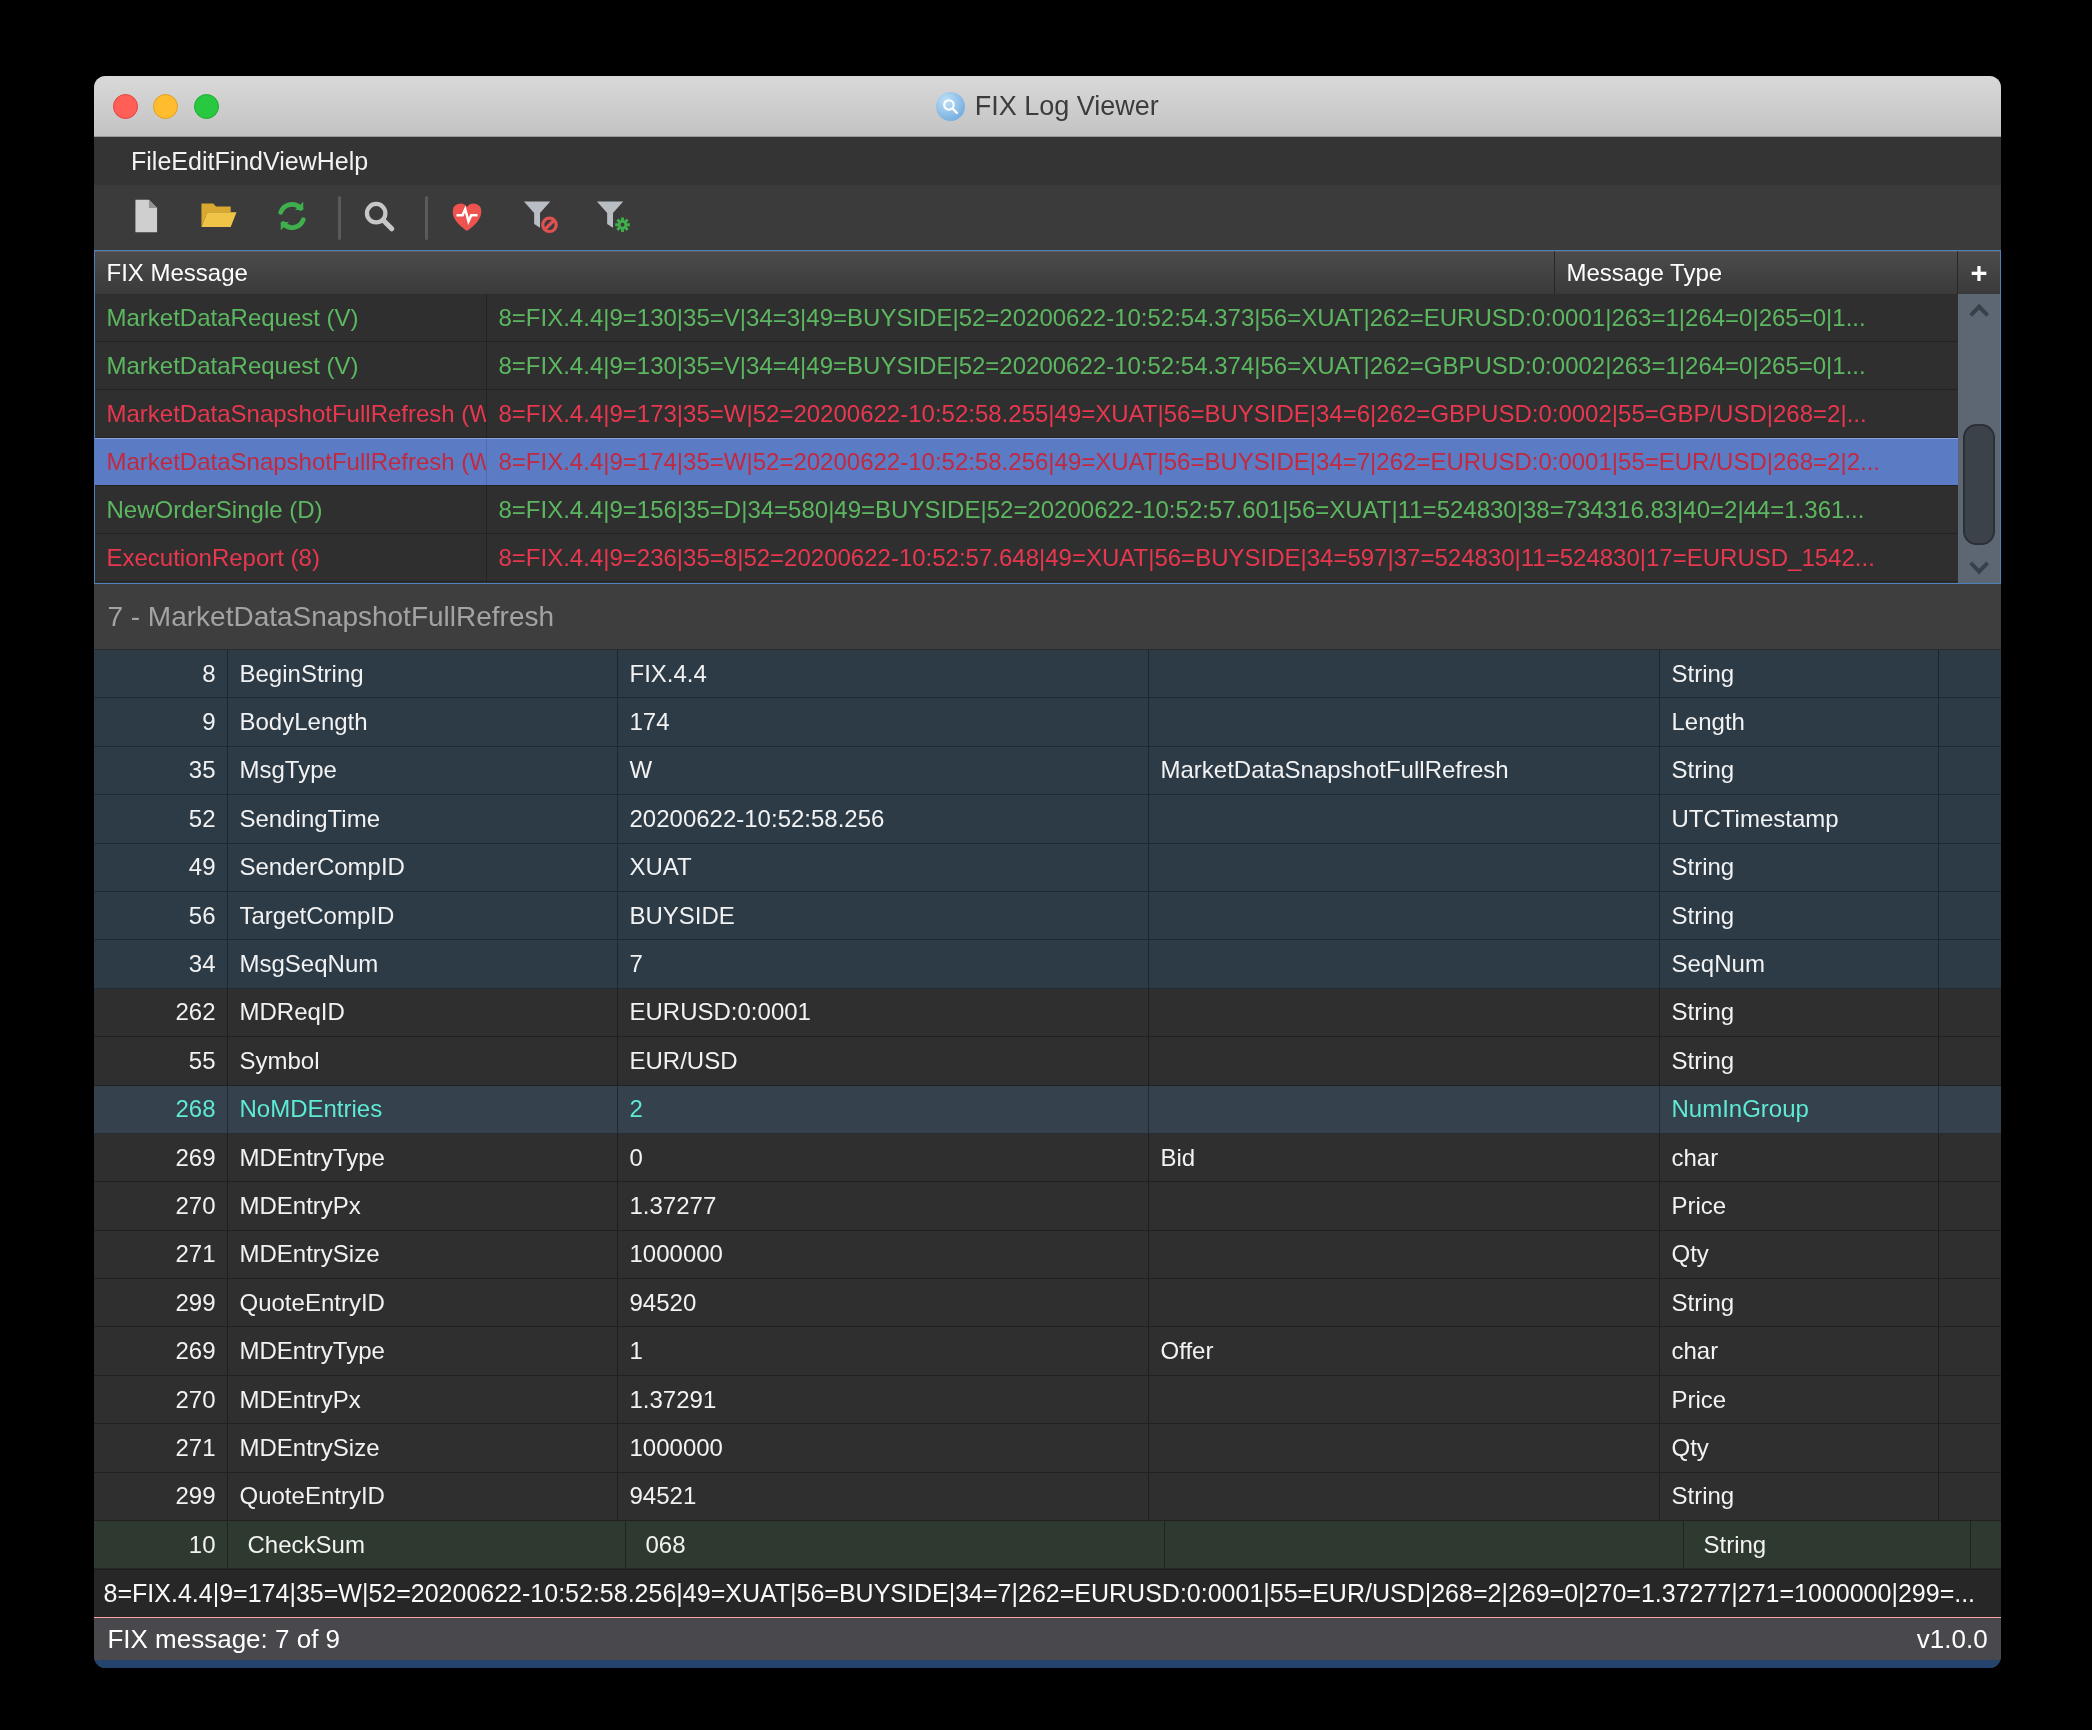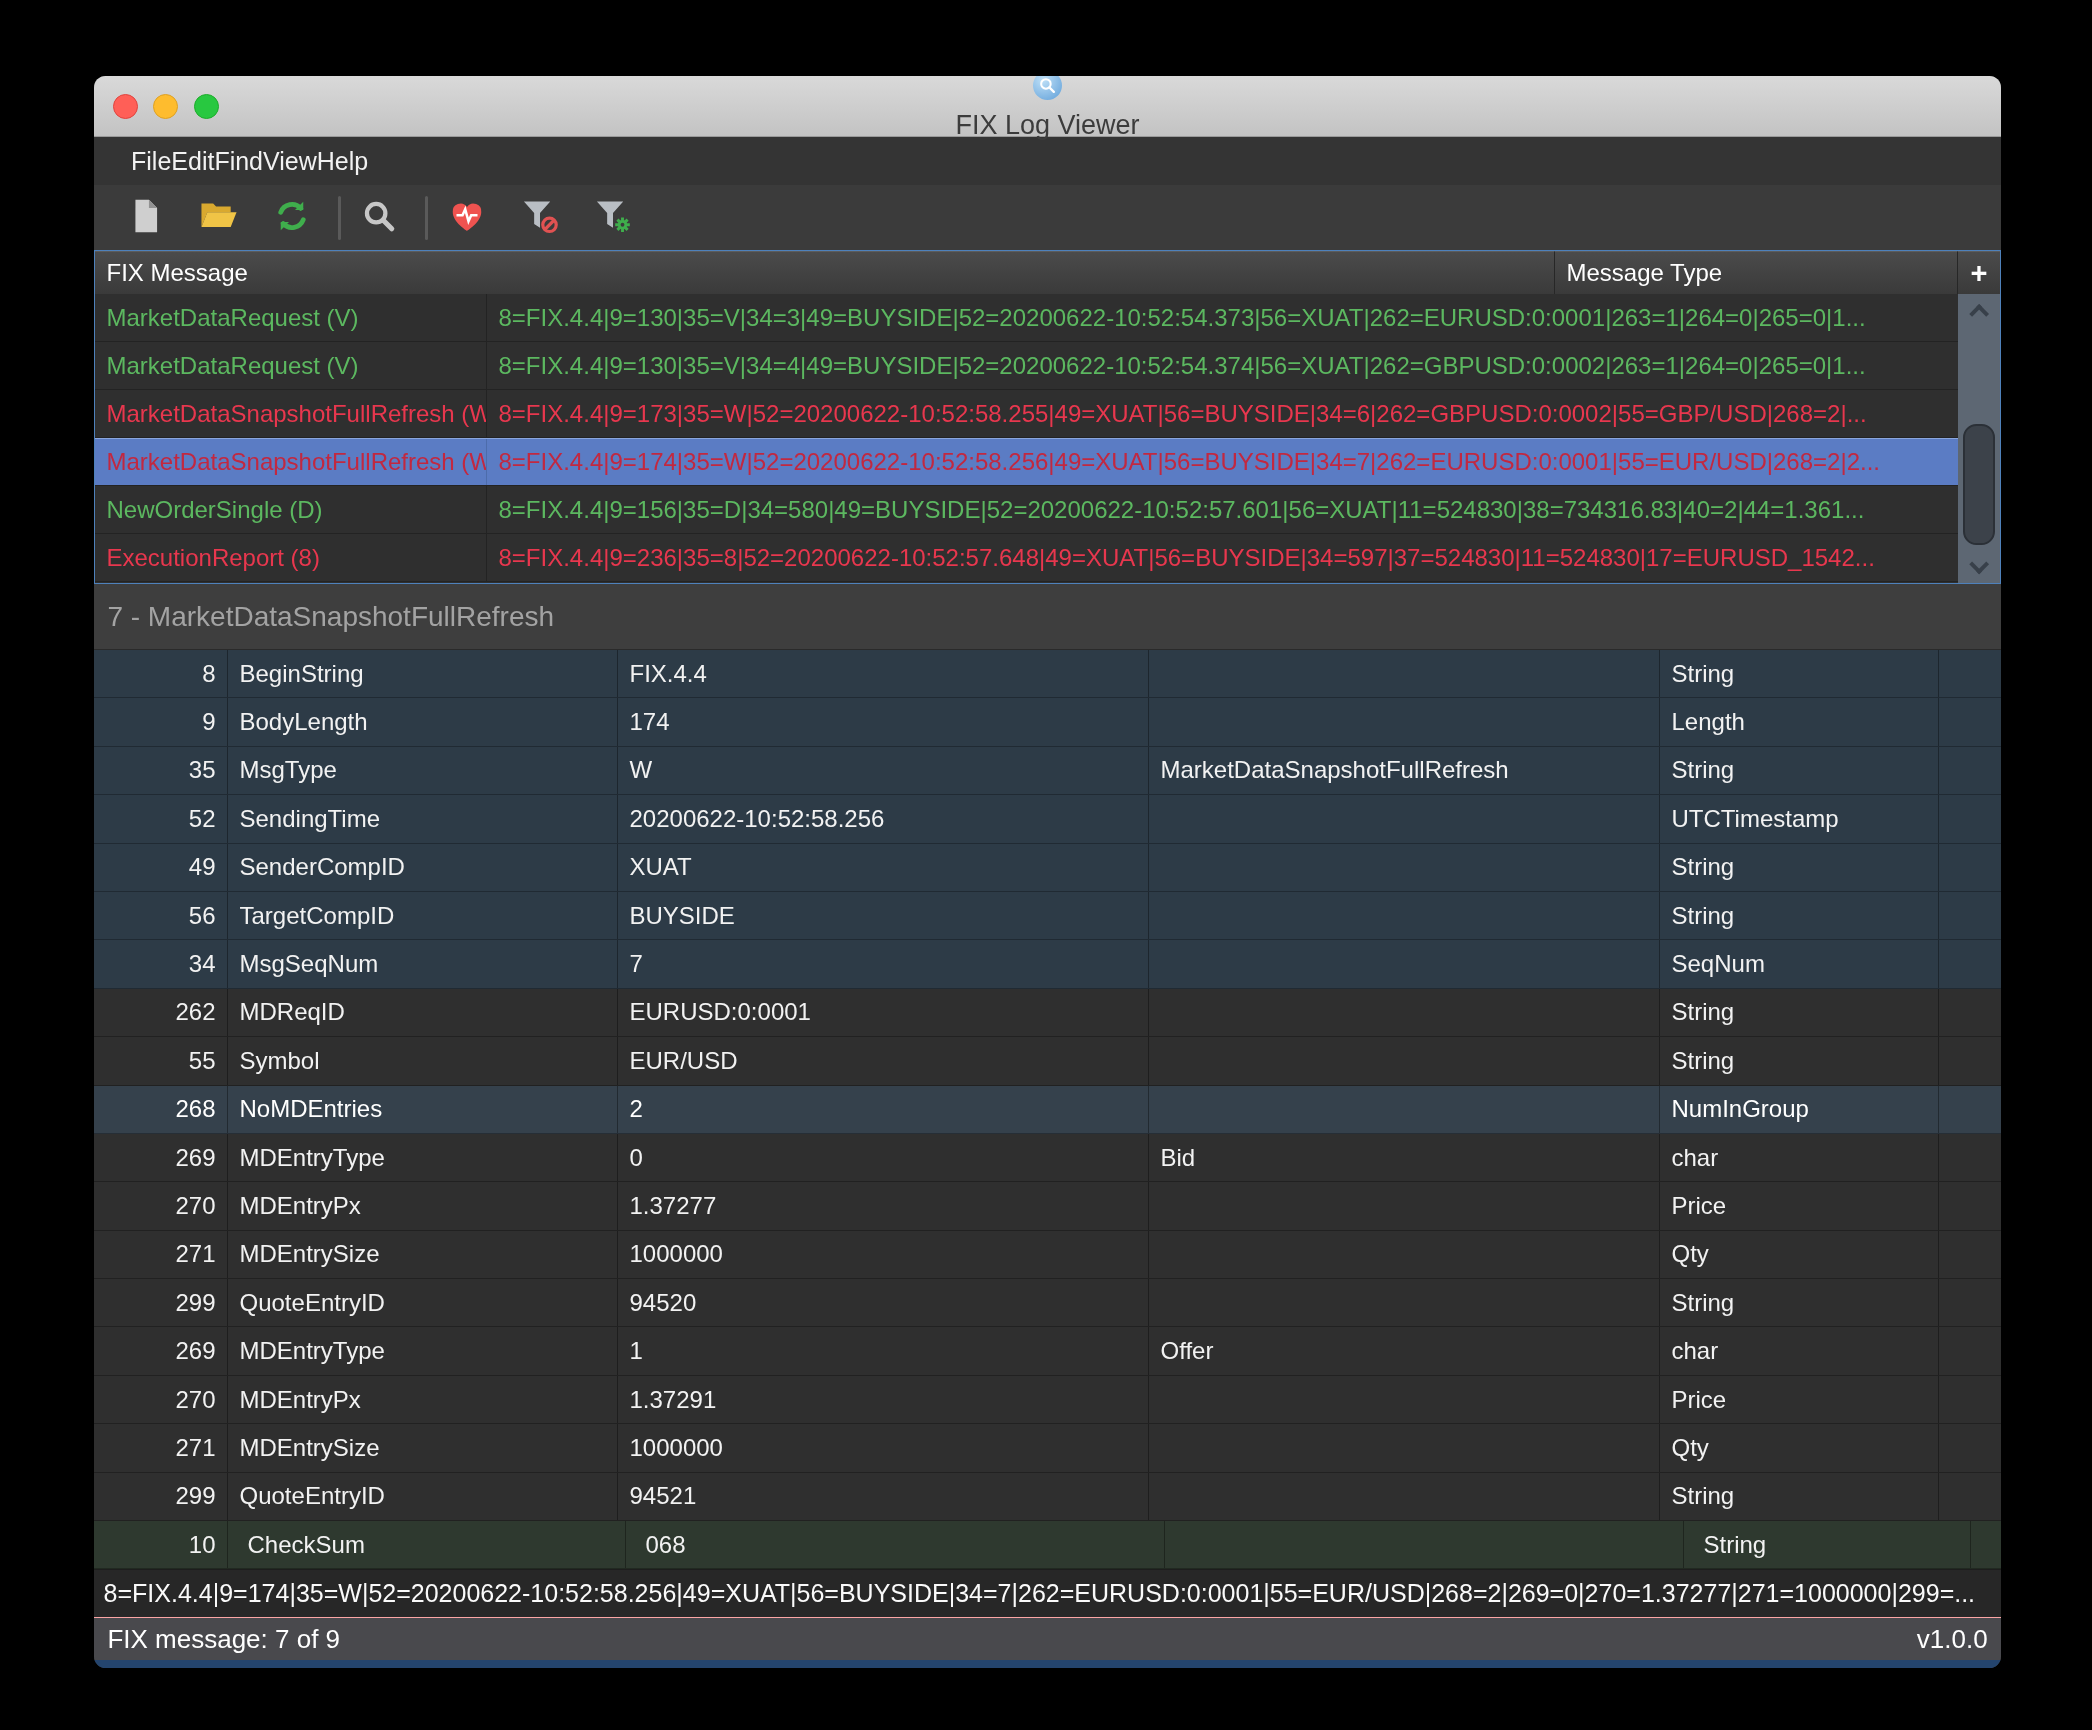--- a/index.html
+++ b/index.html
@@ -11,21 +11,21 @@
     box-shadow:0 23px 67px rgba(0,0,0,.75);display:flex;flex-direction:column;}
 
   
   .titlebar{height:61px;flex:none;background:linear-gradient(#d9d9d9,#c3c3c3);
     position:relative;display:flex;align-items:center;border-bottom:1px solid #9a9a9a;}
   .lights{position:absolute;left:19px;top:0;height:100%;display:flex;align-items:center;gap:15.3px;}
   .light{width:25px;height:25px;border-radius:50%;}
   .light.red{background:#ff5f57;border:1px solid #e0443e;}
   .light.yellow{background:#febc2e;border:1px solid #dea123;}
   .light.green{background:#28c840;border:1px solid #1dad2b;}
-  .title-wrap{margin:0 auto;display:flex;align-items:center;gap:9.6px;flex-direction:column;}
+  .title-wrap{margin:0 auto;display:flex;align-items:center;gap:9.6px;}
   .app-icon{width:29px;height:29px;border-radius:50%;background:radial-gradient(circle at 35% 30%,#bfe0f7,#5f9fd8);
     display:flex;align-items:center;justify-content:center;}
   .title-text{font-size:27px;color:#3c3c3c;font-weight:500;}
 
   
   .menubar{height:48px;flex:none;background:#343434;display:flex;align-items:center;
     padding-left:37px;}
   .menu-item{color:#f2f2f2;font-size:25px;}
 
   
@@ -78,21 +78,21 @@
   .detail-row{flex:1;display:flex;font-size:24px;color:#f2f2f2;border-bottom:1px solid rgba(0,0,0,.28);}
   .detail-row .dcell{display:flex;align-items:center;padding-left:11.5px;white-space:nowrap;overflow:hidden;border-right:1px solid rgba(0,0,0,.35);}
   .detail-row .tag{width:134px;flex:none;justify-content:flex-end;padding-right:11.5px;padding-left:0;}
   .detail-row .field{width:390px;flex:none;}
   .detail-row .value{width:531px;flex:none;}
   .detail-row .desc{width:511px;flex:none;}
   .detail-row .type{width:279px;flex:none;}
   .detail-row .blank{flex:1;border-right:none;}
   .detail-row.sec-header{background:#2d3b47;}
   .detail-row.sec-body{background:#2f2f2f;}
-  .detail-row.sec-group{background:#35414c;color:#ffffff;text-align:right;}
+  .detail-row.sec-group{background:#35414c;color:#5eead4;text-align:right;}
   .detail-row.sec-trailer{background:#2e392f;gap:8px;}
 
   
   .raw-bar{height:48px;flex:none;background:#272727;color:#fafafa;font-size:25px;
     display:flex;align-items:center;padding:0 9.6px;white-space:nowrap;overflow:hidden;
     border-top:1.9px solid #1d1d1d;}
   .status-bar{height:43px;flex:none;background:#49494d;color:#fff;font-size:26px;
     display:flex;align-items:center;justify-content:space-between;padding:0 13.4px;border-top:1px solid #fca5a5;}
   .bottom-edge{height:7.6px;flex:none;background:#24446d;}
 </style>

